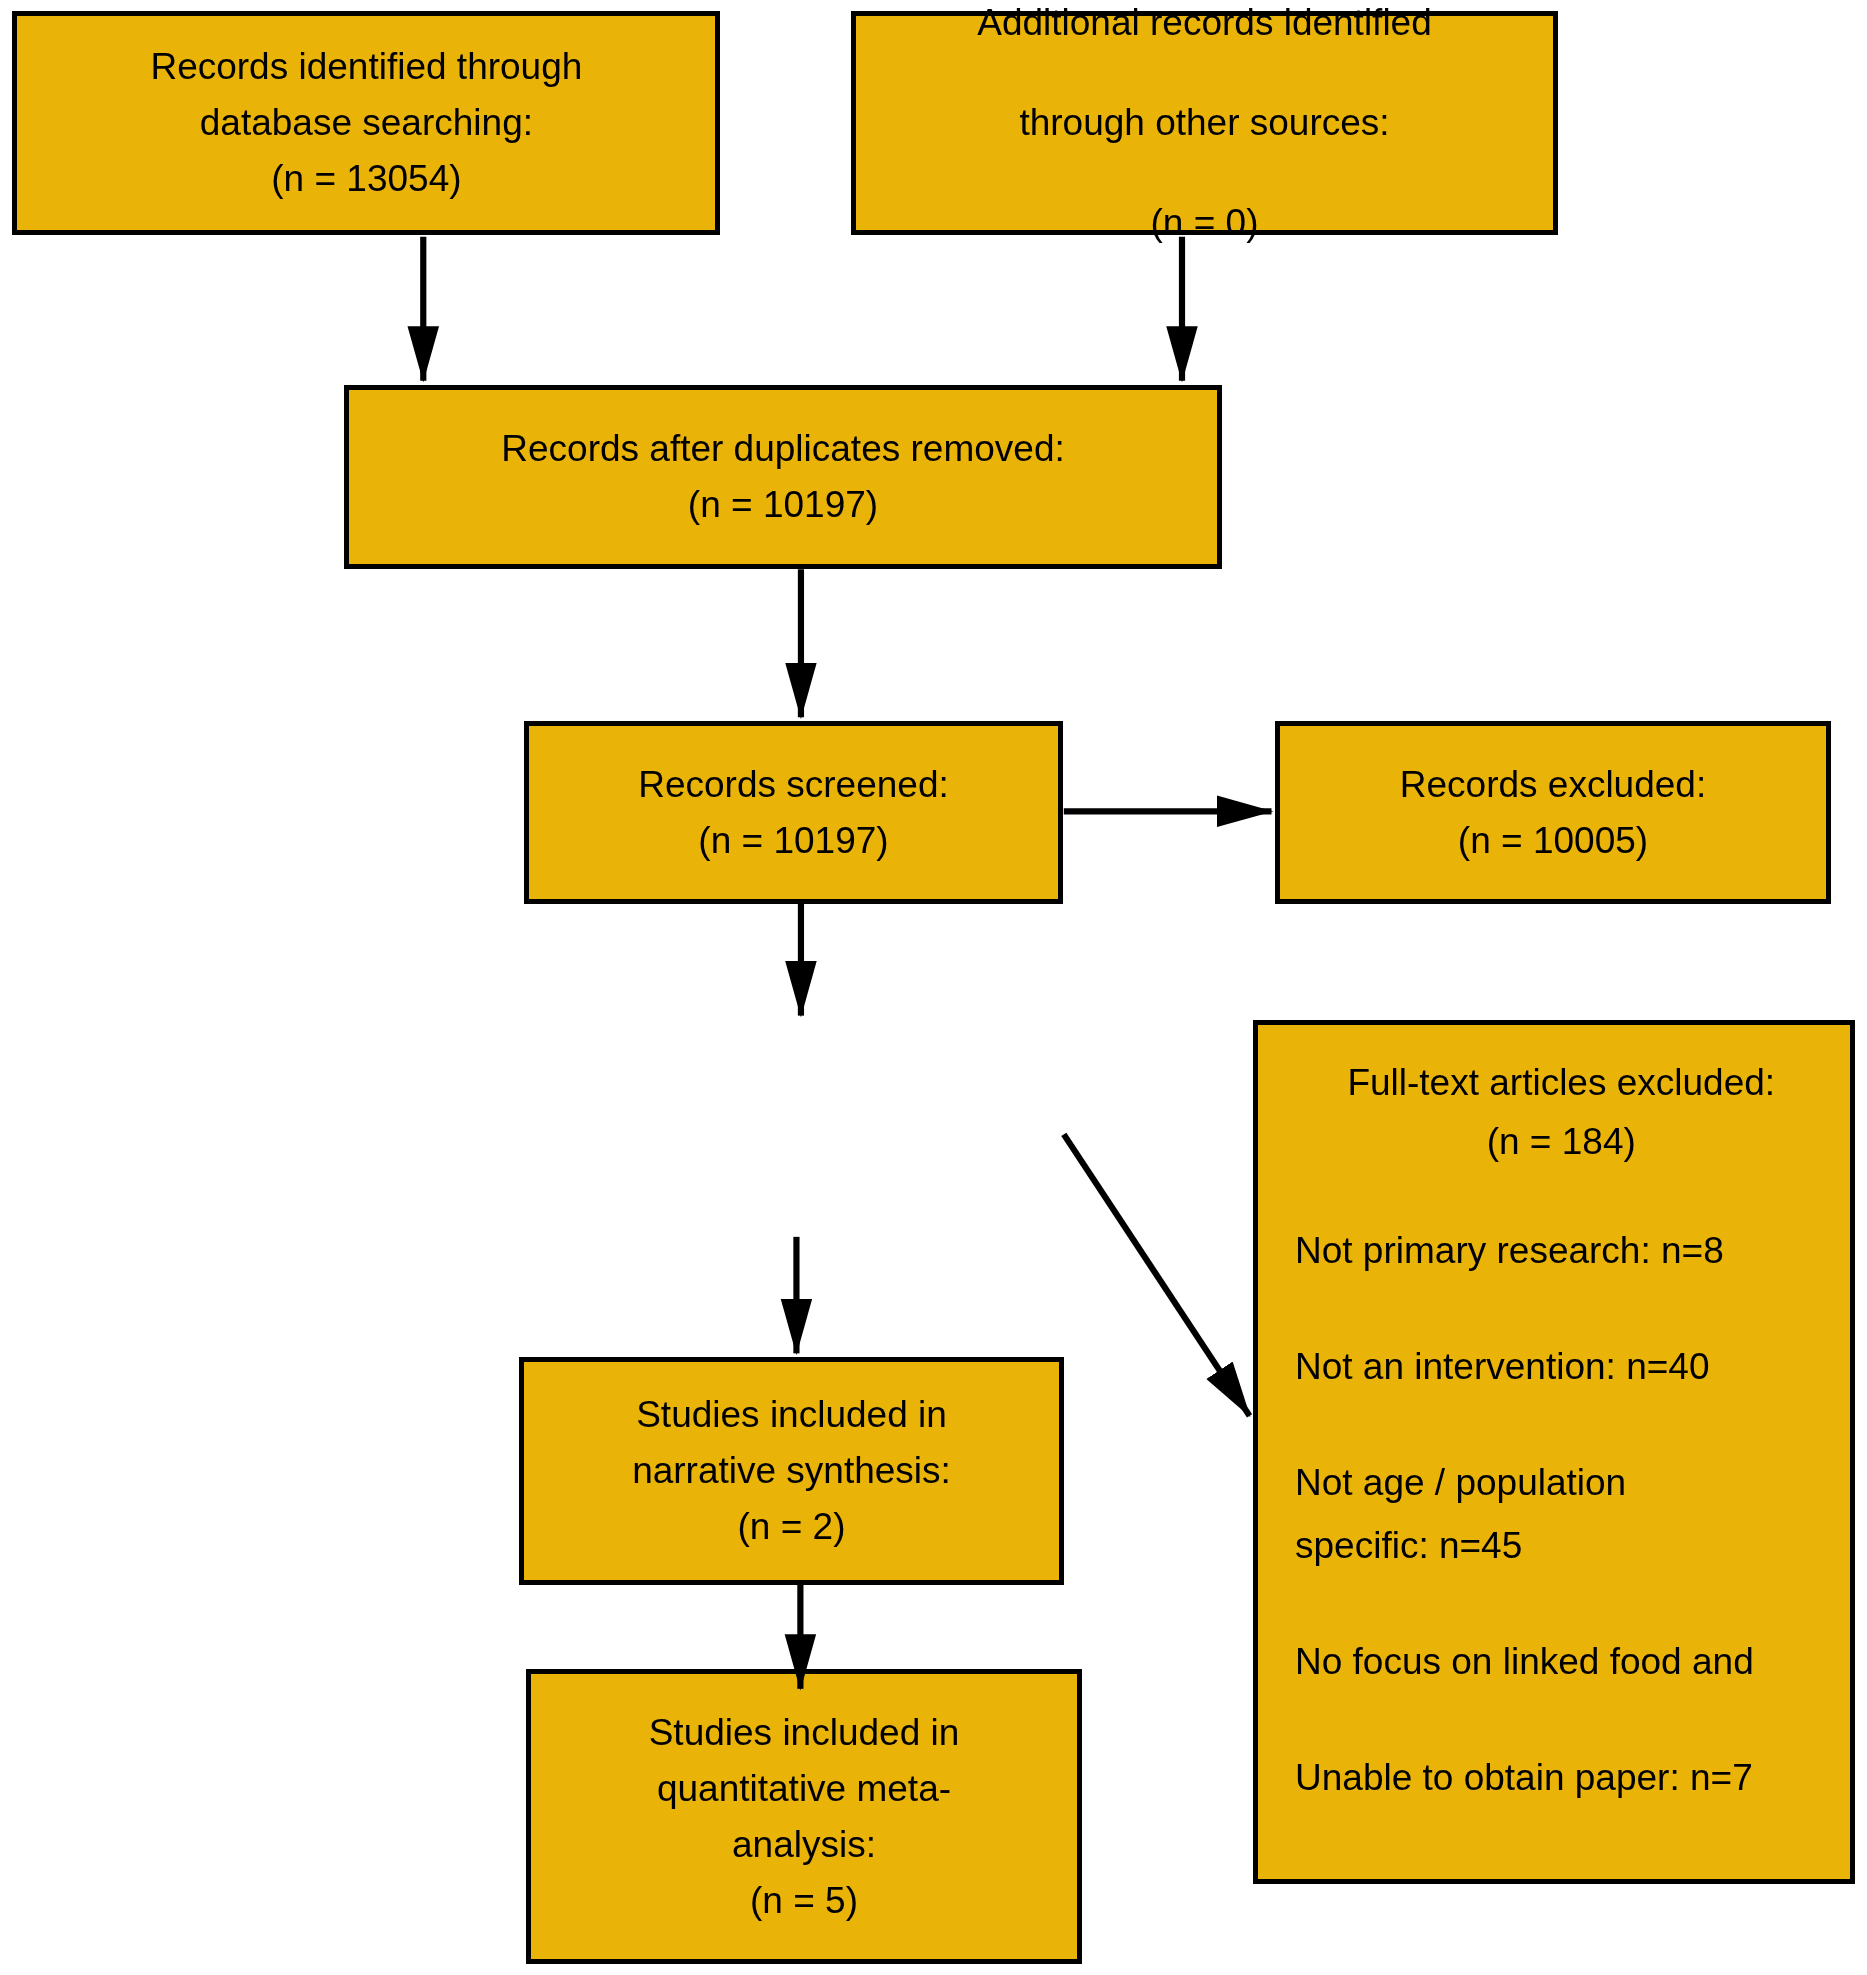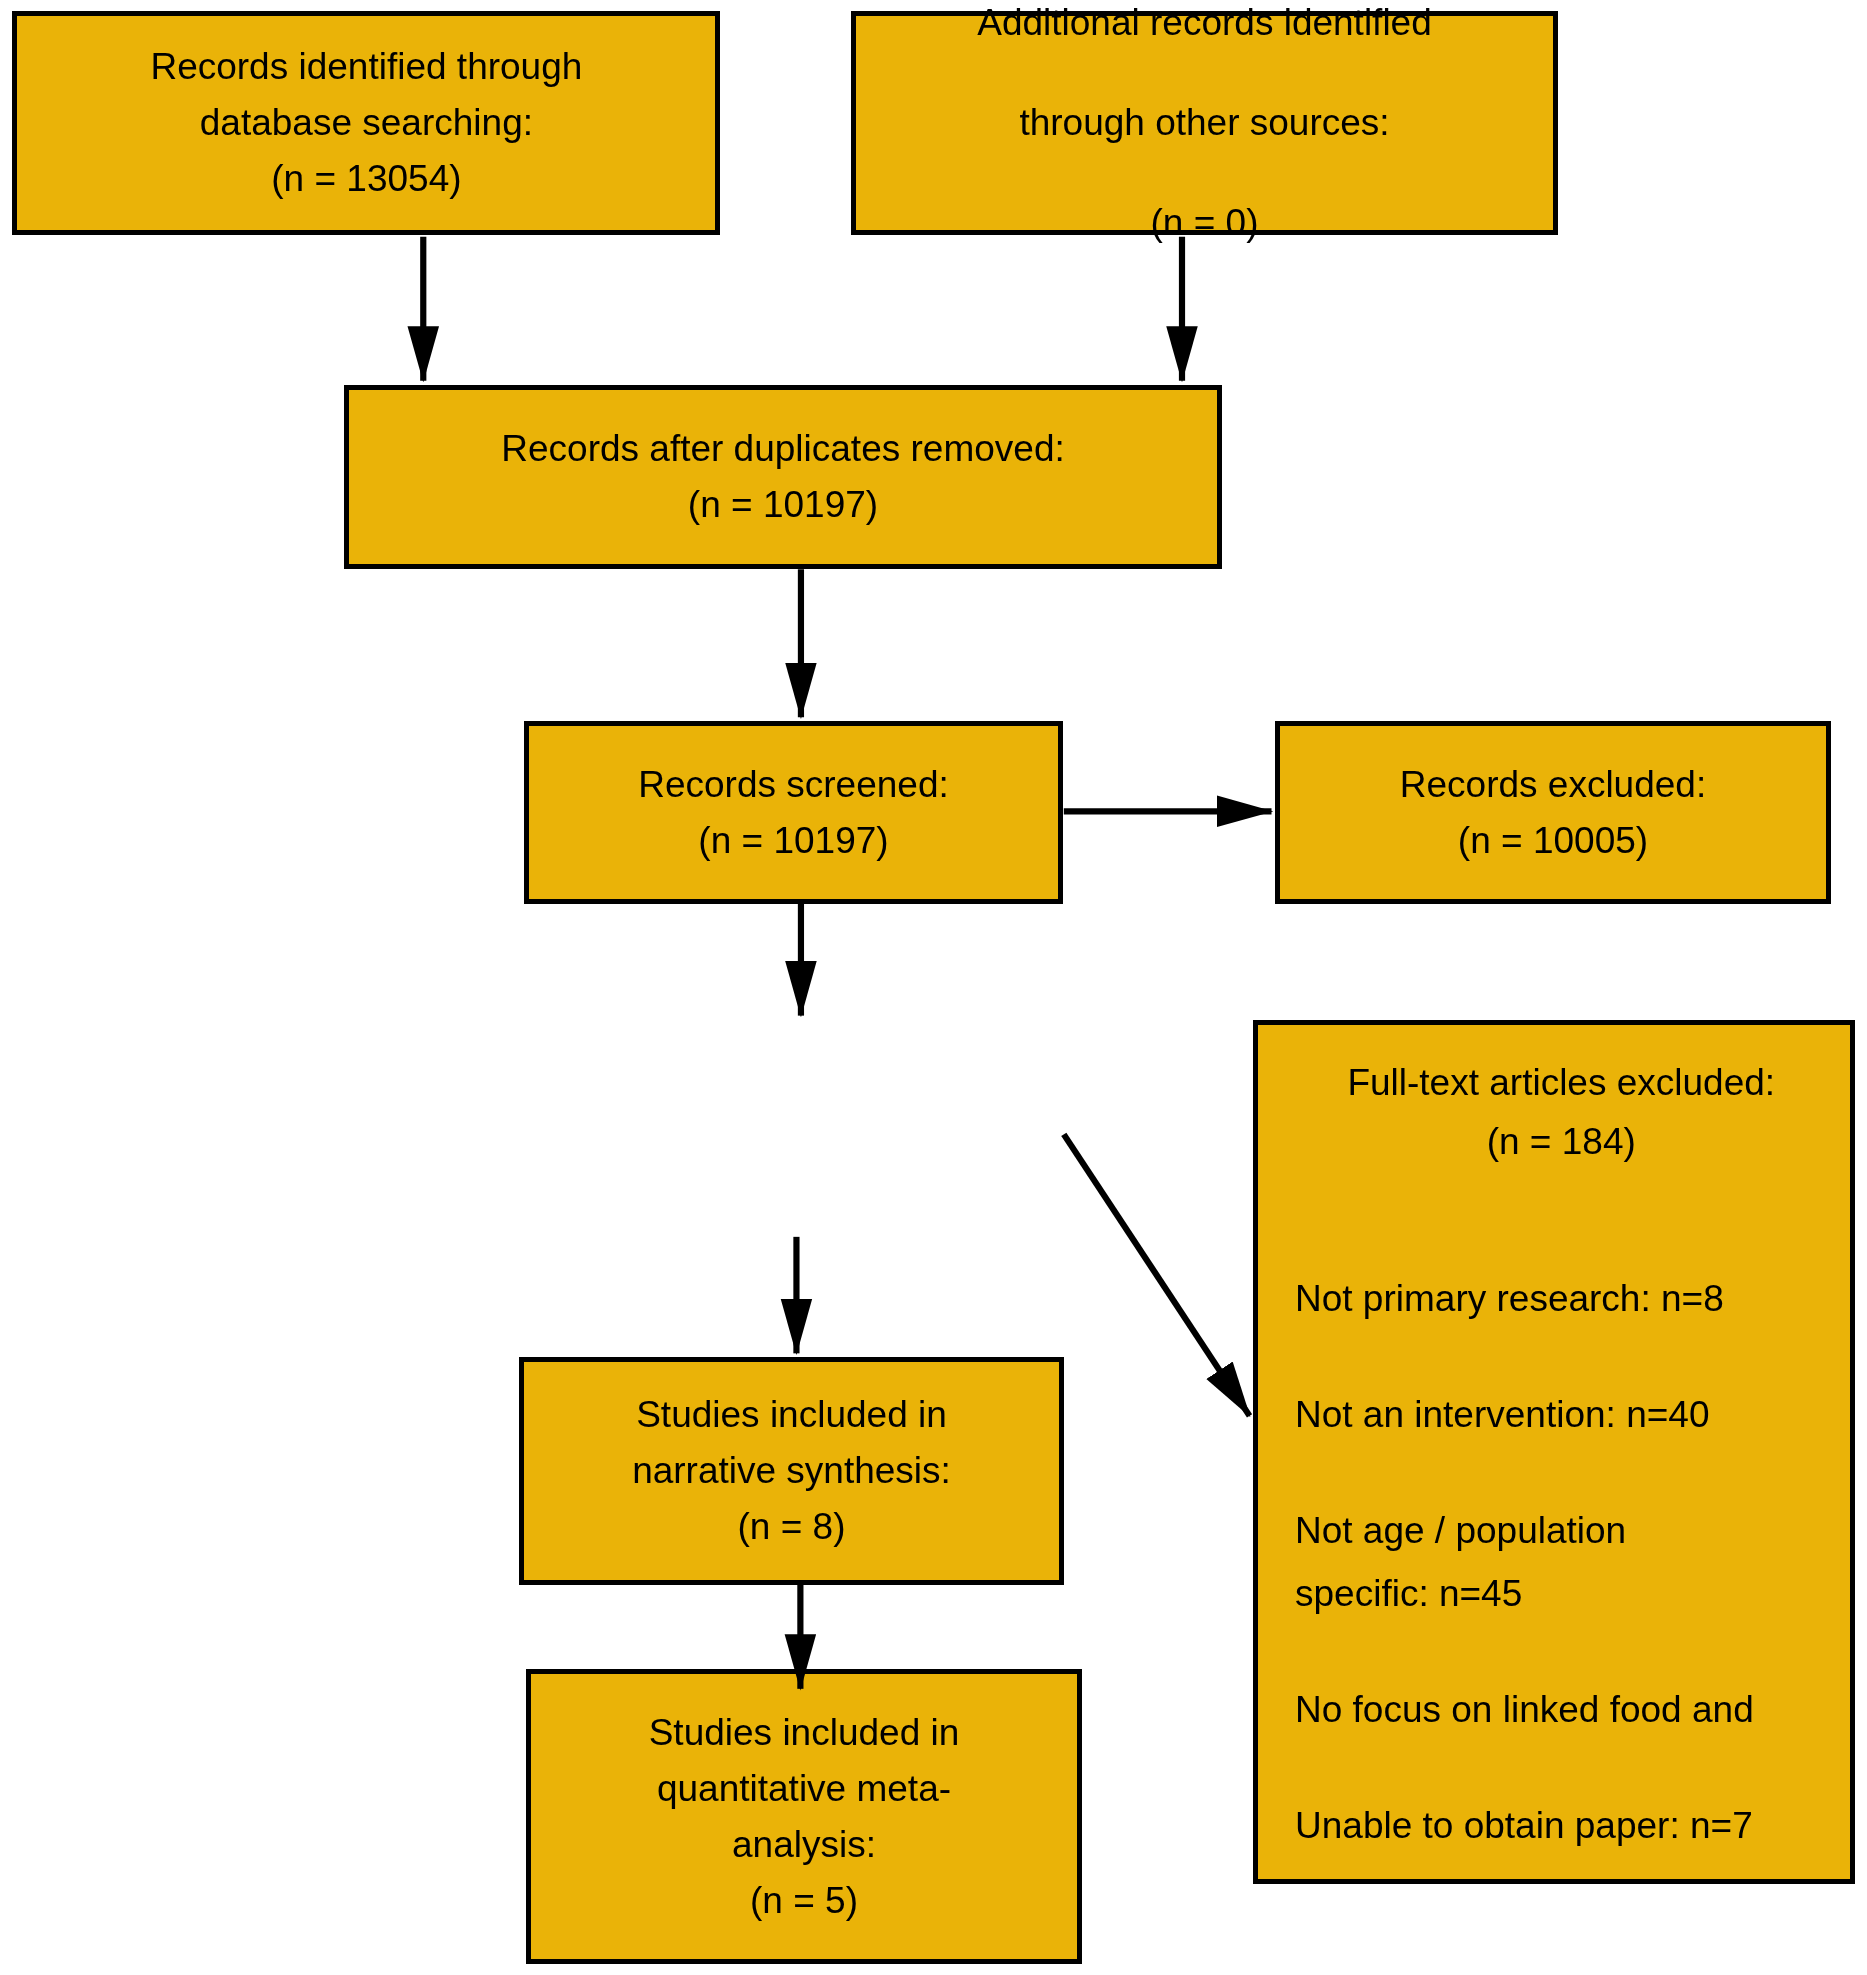--- a/index.html
+++ b/index.html
@@ -109,21 +109,21 @@
     <div class="line">Records screened:</div>
     <div class="line">(n = 10197)</div>
   </div>
 
   <div class="box" style="left:1275px; top:721px; width:556px; height:183px;">
     <div class="line">Records excluded:</div>
     <div class="line">(n = 10005)</div>
   </div>
 
 
-  <div class="box tall" style="left:1253px; top:1020px; width:602px; height:864px;gap:48px;">
+  <div class="box tall" style="left:1253px; top:1020px; width:602px; height:864px;">
     <div class="hdr">
       <div class="line">Full-text articles excluded:</div>
       <div class="line">(n = 184)</div>
     </div>
     <div class="reasons">
       <div class="reason">
         <div class="line">Not primary research: n=8</div>
       </div>
       <div class="reason">
         <div class="line">Not an intervention: n=40</div>
@@ -137,21 +137,21 @@
       </div>
       <div class="reason">
         <div class="line">Unable to obtain paper: n=7</div>
       </div>
     </div>
   </div>
 
   <div class="box" style="left:519px; top:1357px; width:545px; height:228px;">
     <div class="line">Studies included in</div>
     <div class="line">narrative synthesis:</div>
-    <div class="line">(n = 8)</div>
+    <div class="line">(n = 2)</div>
   </div>
 
   <div class="box" style="left:526px; top:1669px; width:556px; height:295px;">
     <div class="line">Studies included in</div>
     <div class="line">quantitative meta-</div>
     <div class="line">analysis:</div>
     <div class="line">(n = 5)</div>
   </div>
 
 </div>

